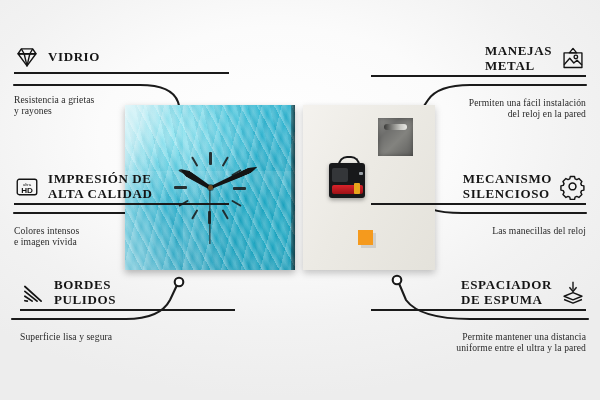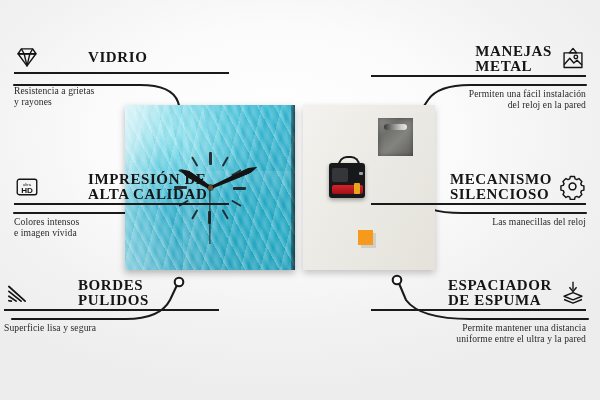--- a/index.html
+++ b/index.html
@@ -71,29 +71,29 @@
   .mech .batt .tip{position:absolute;right:10%;top:-2px;width:6px;height:11px;background:#e8a61c;border-radius:1px;}
   .mech .dot{position:absolute;right:8%;top:26%;width:4px;height:3px;background:#9aa0a6;border-radius:1px;}
   .spacer{position:absolute;left:42%;top:76%;width:15px;height:15px;background:#f59a1d;
     box-shadow:3px 3px 0 rgba(0,0,0,.10);}
   
   .callout{position:absolute;width:215px;}
   .callout .hdr{display:flex;align-items:center;gap:8px;padding-bottom:2px;}
   .callout.left .hdr{justify-content:flex-start;}
   .callout.right .hdr{justify-content:flex-end;}
   .callout .ttl{
-    font-family:"Liberation Serif",serif;font-weight:700;font-size:15px;line-height:14.5px;
-    letter-spacing:.6px;color:#151515;text-transform:uppercase;margin-left:40px;
+    font-family:"Liberation Serif",serif;font-weight:700;font-size:13px;line-height:14.5px;
+    letter-spacing:.6px;color:#151515;text-transform:uppercase;
   }
   .callout.left .ttl{text-align:left;}
   .callout.right .ttl{}
   .callout .rule{height:2px;background:#1a1a1a;width:100%;}
   .callout .sub{
     font-family:"Liberation Serif",serif;font-size:9.6px;line-height:11.4px;color:#2a2a2a;
-    padding-top:11px;letter-spacing:.1px;
+    padding-top:20px;letter-spacing:.1px;
   }
   .callout.left .sub{text-align:left;}
   .callout.right .sub{text-align:right;}
   .ico{width:26px;height:26px;flex:0 0 26px;display:block;}
   .ico svg{display:block;width:26px;height:26px;}
   .leaders{position:absolute;left:0;top:0;width:600px;height:400px;pointer-events:none;}
 </style>
 </head>
 <body>
 
@@ -220,21 +220,21 @@
         <div>ALTA CALIDAD</div>
       </div>
     </div>
     <div class="rule"></div>
     <div class="sub">
       <div>Colores intensos</div>
       <div>e imagen vívida</div>
     </div>
   </div>
 
-  <div class="callout left" style="left:4px;top:278px;">
+  <div class="callout left" style="left:20px;top:278px;">
     <div class="hdr">
       <span class="ico">
         <svg viewBox="0 0 32 32" fill="none" stroke="#141414" stroke-width="2.1" stroke-linecap="round">
           <path d="M6 8 L26 26"></path>
             <path d="M6 14 L21 26"></path>
             <path d="M6 20 L15 26"></path>
             <path d="M6 25.5 L9 26"></path>
         </svg>
       </span>
       <div class="ttl">

